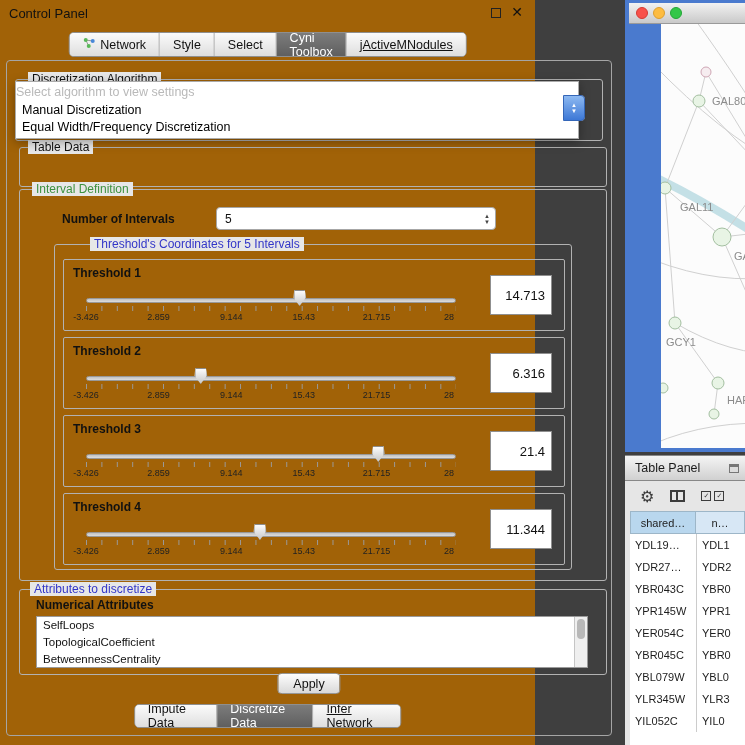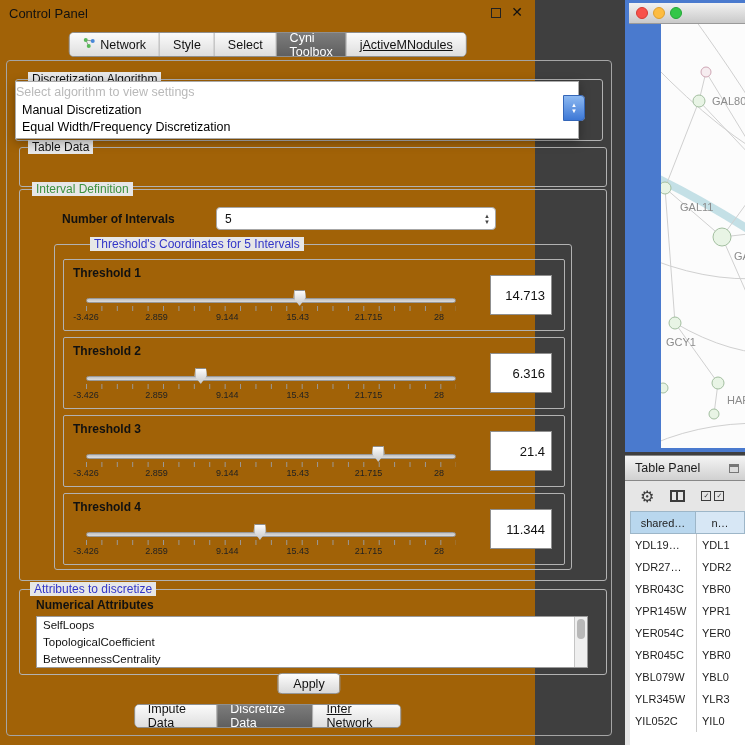--- a/index.html
+++ b/index.html
@@ -50,21 +50,21 @@
   .noi-label { position:absolute; left:42px; top:22px; font-size:12px; font-weight:bold; color:#111; }
   .noi-combo { left:196px; top:17px; width:280px; height:23px; }
 
   .thresh-group { left:34px; top:54px; width:518px; height:326px; }
   .thresh-group .group-label { left:8px;margin-left:27px; }
   .thresh-box { position:absolute; left:8px; width:502px; height:72px; border:1px solid #b2b2b2; border-radius:2px;text-decoration:underline; }
   .t-label { position:absolute; left:9px; top:6px; font-size:12px; font-weight:bold; color:#111; }
   .slider-area { position:absolute; left:22px; right:108px; top:26px; height:44px; }
   .track { position:absolute; left:0; right:0; top:12px; height:5px; background:linear-gradient(#c2c2c2,#dcdcdc); border:1px solid #999; border-radius:3px; }
   .minorticks { position:absolute; left:0; right:0; top:20px; height:5px; background-image:linear-gradient(90deg,#9a9a9a 1px,transparent 1px); background-size:calc(100%/24) 100%; }
-  .ticks { position:absolute; left:0; right:17px; top:26px; height:12px; }
+  .ticks { position:absolute; left:0; right:7px; top:26px; height:12px; }
   .ticks span { position:absolute; transform:translateX(-50%); font-size:9px; color:#222; white-space:nowrap; }
   .handle { position:absolute; top:4px; width:13px; height:16px; transform:translateX(-50%); background:linear-gradient(#ffffff,#c6c6c6); clip-path:polygon(10% 0%,90% 0%,100% 45%,50% 100%,0% 45%); box-shadow:inset 0 0 0 1px #8d8d8d; }
   .value-field { position:absolute; right:12px; top:15px; width:62px; height:40px; background:#fff; border:1px solid #8f8f8f; font-size:13px; text-align:right; padding-right:6px; font-family:inherit; color:#111; }
 
   
   .attr-group { left:12px; top:528px; width:588px; height:86px; }
   .attr-group .group-label { left:10px; }
   .list-label { position:absolute; left:16px; top:8px; font-size:12px; font-weight:bold; color:#111; }
   .listbox { position:absolute; left:16px; top:26px; width:552px; height:52px; background:#fff; border:1px solid #9a9a9a; overflow:hidden; }
   .list-item { height:17px; line-height:17px; padding-left:6px; font-size:11.5px; color:#111; white-space:nowrap; }

